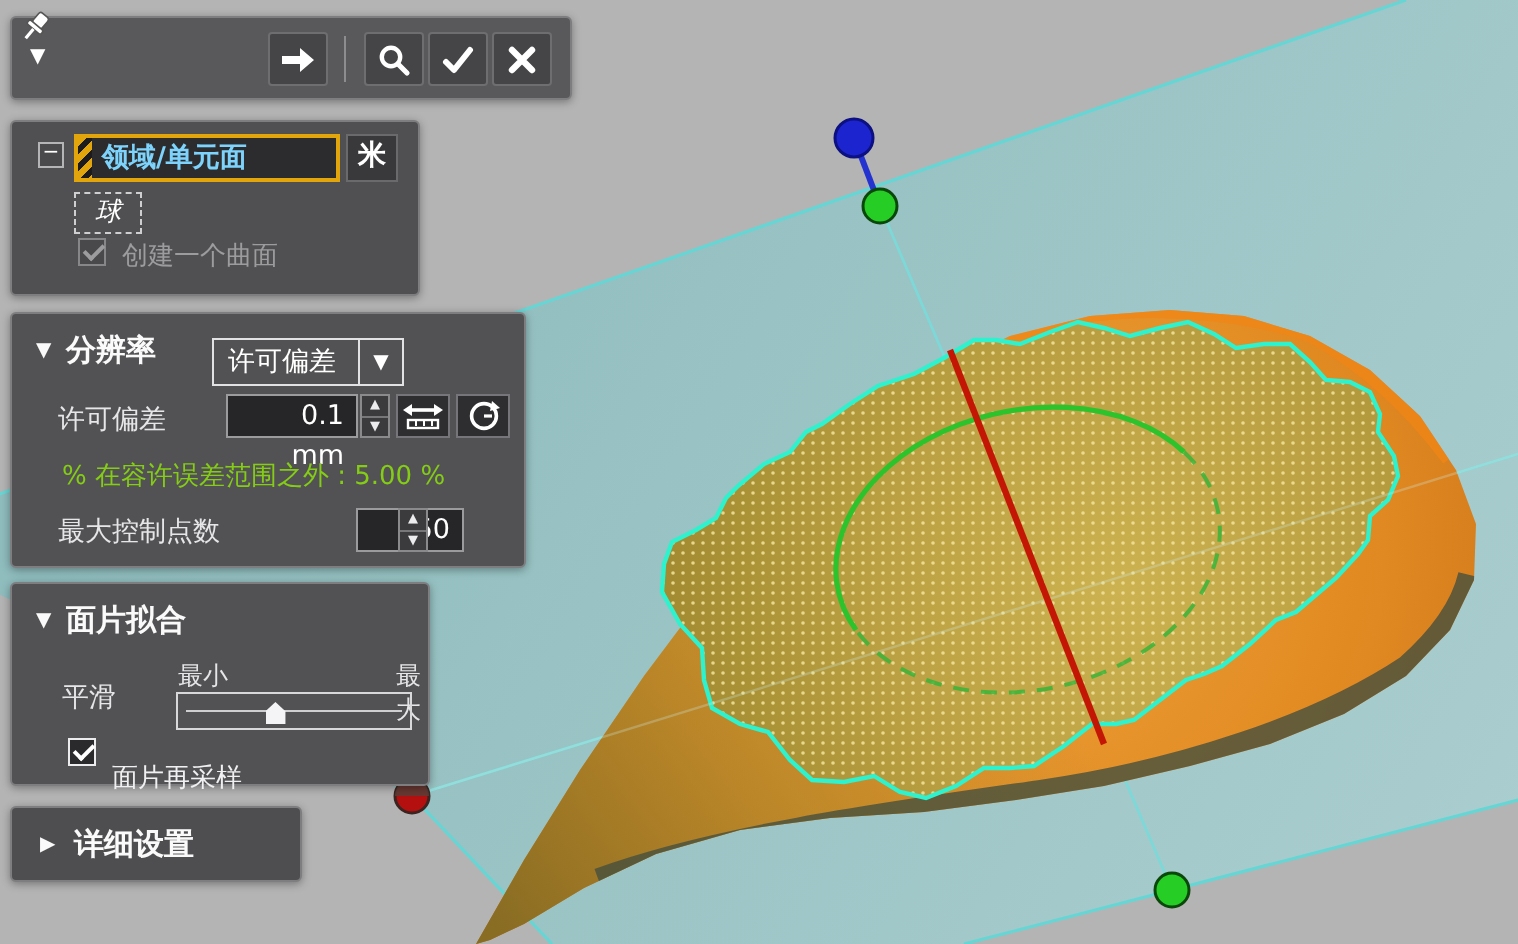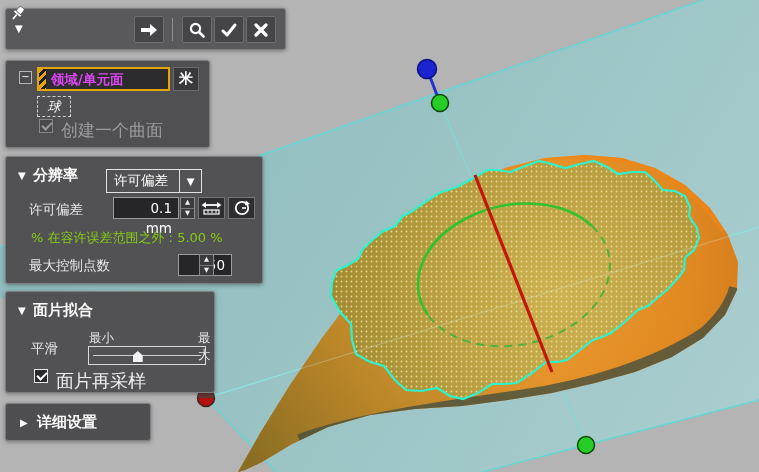--- a/index.html
+++ b/index.html
@@ -31,33 +31,33 @@
   .secHead{position:absolute;font-size:15px;font-weight:700;color:#fafafa;}
   .secCaret{position:absolute;font-size:10px;color:#fafafa;}
   .rowLabel{position:absolute;font-size:13.5px;color:#e6e6e8;}
   
   .colBox{position:absolute;left:13px;top:10px;width:13px;height:13px;background:#4a4a4c;
           border:1px solid #b5b5b7;box-sizing:border-box;color:#fff;font-size:10px;line-height:10px;text-align:center;}
   
   .selField{position:absolute;left:31px;top:6px;width:133px;height:24px;box-sizing:border-box;
             border:2px solid #e2a50c;background:#2c2c2e;display:flex;align-items:stretch;}
   .selField .hatch{width:7px;background:repeating-linear-gradient(135deg,#e2a50c 0 3px,#1c1c1e 3px 6px);}
-  .selField .txt{flex:1;font-size:13.5px;font-weight:700;color:#d946ef;line-height:20px;padding-left:5px;white-space:nowrap;}
+  .selField .txt{flex:1;font-size:13.5px;font-weight:700;color:#7dd3fc;line-height:20px;padding-left:5px;white-space:nowrap;}
   .filterBtn{position:absolute;left:167px;top:6px;width:26px;height:24px;background:#39393b;border:1px solid #6a6a6c;
              box-sizing:border-box;color:#fff;font-size:14px;font-weight:700;text-align:center;line-height:21px;}
   .chip{position:absolute;left:31px;top:35px;width:34px;height:21px;border:1px dashed #cfcfd1;box-sizing:border-box;
         color:#fff;font-size:13px;font-style:italic;font-family:"DejaVu Serif","Liberation Serif",serif;
         text-align:center;line-height:19px;}
   
   .check{position:absolute;width:14px;height:14px;box-sizing:border-box;border:1px solid #ececee;background:#2a2a2c;}
   .check::after{content:"";position:absolute;left:2px;top:2px;width:8px;height:4px;
                 border-left:2px solid #fff;border-bottom:2px solid #fff;transform:rotate(-45deg);}
   .check.dis{border-color:#87878a;background:#49494b;}
   .check.dis::after{border-color:#9c9c9e;}
-  .cbLabel{position:absolute;font-size:17px;color:#f0f0f2;}
+  .cbLabel{position:absolute;font-size:13px;color:#f0f0f2;}
   .cbLabel.dis{color:#9c9c9e;}
   
   .combo{position:absolute;left:100px;top:12px;width:96px;height:24px;box-sizing:border-box;
          border:1px solid #e2e2e4;display:flex;align-items:center;}
   .combo .cval{flex:1;font-size:13.5px;color:#fff;padding-left:7px;white-space:nowrap;}
   .combo .cdrop{width:21px;align-self:stretch;border-left:1px solid #e2e2e4;display:flex;
                 align-items:center;justify-content:center;font-size:10px;color:#fff;}
   
   .vfield{position:absolute;height:22px;box-sizing:border-box;background:#262628;border:1px solid #9b9b9d;
           color:#fff;font-size:13.5px;text-align:right;padding:0 6px;line-height:20px;}
@@ -246,19 +246,19 @@
 
   <span class="rowLabel" style="left:25px;top:48px;">平滑</span>
   <span class="miniLabel" style="left:83px;top:38px;">最小</span>
   <span class="miniLabel" style="left:172px;top:38px;margin-left:20px;">最大</span>
   <div class="sliderBox">
     <div class="track"></div>
     <div class="handle"></div>
   </div>
 
   <div class="check" style="left:28px;top:77px;"></div>
-  <div class="cbLabel" style="left:50px;top:77px;font-size:18px;">面片再采样</div>
+  <div class="cbLabel" style="left:50px;top:88px;font-size:13px;">面片再采样</div>
 </div>
 
 <div id="detailBar" class="panel">
   <span class="secCaret">▶</span>
   <span class="secHead">详细设置</span>
 </div>
 
 </body></html>

